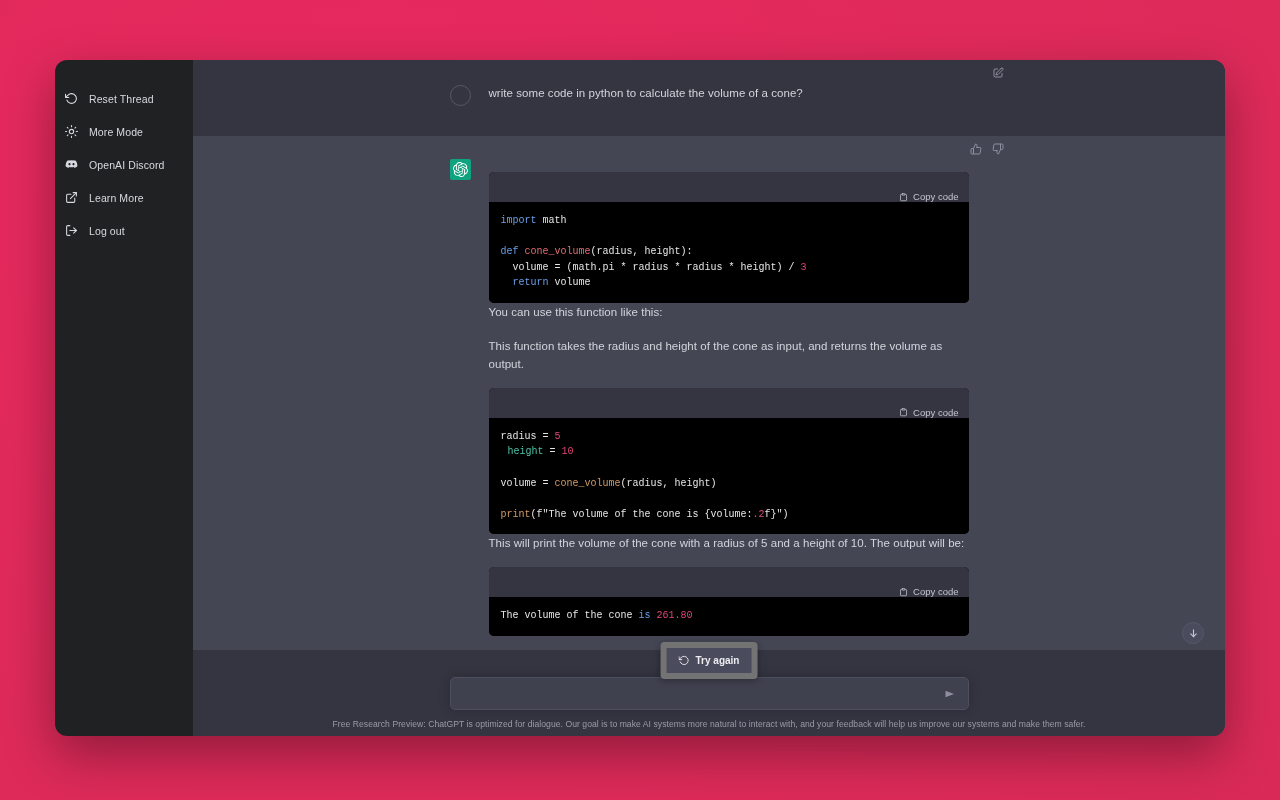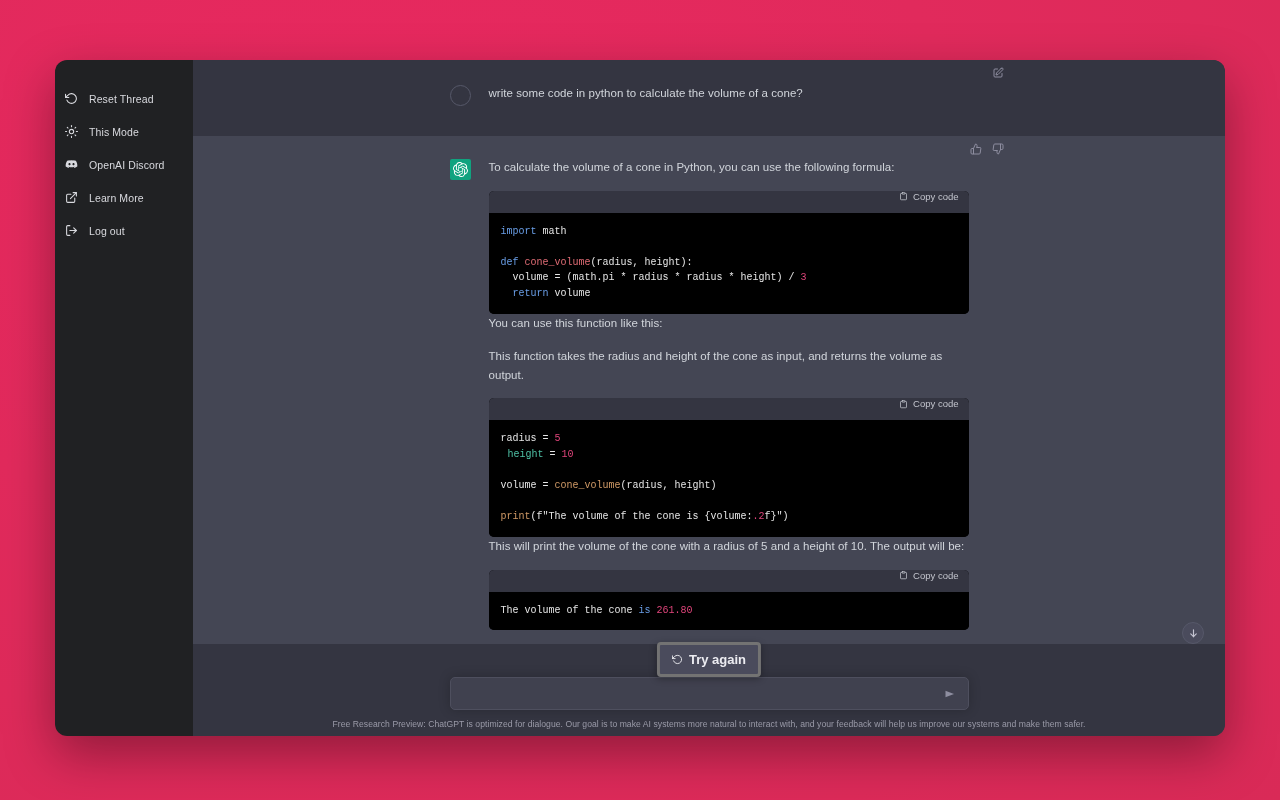--- a/index.html
+++ b/index.html
@@ -133,23 +133,23 @@
 
   
   .codeblock {
     margin-top: 14px;
     border-radius: 5px;
     overflow: hidden;
     background: #000;
   }
   .code-head {
     background: #343541;
-    height: 22px;
-    display: flex;
-    align-items: flex-start;
+    height: 30px;
+    display: flex;
+    align-items: flex-end;
     justify-content: flex-end;
     padding-right: 10px;
   }
   .copy-btn {
     display: flex;
     align-items: center;
     gap: 5px;
     color: #c3c5cd;
     font-size: 9.5px;
     cursor: pointer;
@@ -175,23 +175,23 @@
   
   .try-again {
     position: absolute;
     left: 50%;
     transform: translateX(-50%);
     top: 582px;
     display: flex;
     align-items: center;
     gap: 6px;
     background: #4a4b5c;
-    border: 3px solid #737373;
+    border: 6px solid #737373;
     color: #ececf1;
-    font-size: 13px;
+    font-size: 10px;
     font-weight: bold;
     padding: 7px 12px;
     border-radius: 4px;
     cursor: pointer;
     z-index: 6;
     box-shadow: 0 2px 7px rgba(0,0,0,.3);
   }
   .try-again svg { width: 11px; height: 11px; display: block; }
 
   
@@ -280,21 +280,21 @@
           <line x1="12" y1="1" x2="12" y2="3"></line>
           <line x1="12" y1="21" x2="12" y2="23"></line>
           <line x1="4.2" y1="4.2" x2="5.6" y2="5.6"></line>
           <line x1="18.4" y1="18.4" x2="19.8" y2="19.8"></line>
           <line x1="1" y1="12" x2="3" y2="12"></line>
           <line x1="21" y1="12" x2="23" y2="12"></line>
           <line x1="4.2" y1="19.8" x2="5.6" y2="18.4"></line>
           <line x1="18.4" y1="5.6" x2="19.8" y2="4.2"></line>
         </svg>
       </span>
-      <span>This Mode</span>
+      <span>More Mode</span>
     </div>
 
     <div class="side-item">
       <span class="ico">
         <svg viewBox="0 0 24 24" fill="#d8d9de">
           <path d="M20 5.2A17 17 0 0 0 15.8 4l-.3.6a15 15 0 0 0-7 0L8.2 4A17 17 0 0 0 4 5.2C1.6 8.8 1 12.3 1.3 15.8a17 17 0 0 0 5.2 2.6l1-1.7a11 11 0 0 1-1.7-.8l.4-.3a12 12 0 0 0 11.6 0l.4.3c-.5.3-1.1.6-1.7.8l1 1.7a17 17 0 0 0 5.2-2.6c.4-4-.6-7.5-2.7-10.6zM8.3 13.6c-1 0-1.9-.9-1.9-2.1s.8-2.1 1.9-2.1 1.9 1 1.9 2.1-.8 2.1-1.9 2.1zm7.4 0c-1 0-1.9-.9-1.9-2.1s.8-2.1 1.9-2.1 1.9 1 1.9 2.1-.8 2.1-1.9 2.1z"></path>
         </svg>
       </span>
       <span>OpenAI Discord</span>
     </div>
@@ -345,21 +345,20 @@
 
       <div class="msg bot">
         <div class="msg-inner">
           <div class="avatar bot">
             <svg viewBox="0 0 24 24" fill="#ffffff">
               <path d="M22.28 9.82a5.98 5.98 0 0 0-.52-4.91 6.05 6.05 0 0 0-6.51-2.9A6 6 0 0 0 4.98 4.18a5.98 5.98 0 0 0-4 2.9 6.05 6.05 0 0 0 .75 7.1 5.98 5.98 0 0 0 .51 4.91 6.05 6.05 0 0 0 6.52 2.9A5.98 5.98 0 0 0 13.26 24a6.05 6.05 0 0 0 5.77-4.19 5.99 5.99 0 0 0 4-2.9 6.06 6.06 0 0 0-.75-7.09zm-9.02 12.6a4.48 4.48 0 0 1-2.88-1.04l.14-.08 4.78-2.76a.79.79 0 0 0 .39-.68V11.1l2.02 1.17a.07.07 0 0 1 .04.05v5.58a4.5 4.5 0 0 1-4.49 4.5zM3.6 18.3a4.47 4.47 0 0 1-.54-3.01l.14.09 4.79 2.76a.78.78 0 0 0 .78 0l5.84-3.37v2.33a.08.08 0 0 1-.03.06L9.74 19.9a4.5 4.5 0 0 1-6.14-1.64zM2.34 7.9a4.48 4.48 0 0 1 2.35-1.97V11.6a.77.77 0 0 0 .38.67l5.82 3.36-2.02 1.17a.08.08 0 0 1-.07 0l-4.84-2.8a4.5 4.5 0 0 1-1.62-6.1zm16.6 3.86-5.83-3.4L15.12 7.2a.08.08 0 0 1 .07 0l4.84 2.8a4.49 4.49 0 0 1-.68 8.1v-5.67a.78.78 0 0 0-.4-.67zm2.01-3.02-.14-.09-4.78-2.79a.78.78 0 0 0-.79 0L9.4 9.23V6.9a.07.07 0 0 1 .03-.06l4.84-2.79a4.5 4.5 0 0 1 6.68 4.66zM8.3 12.87l-2.02-1.17a.08.08 0 0 1-.04-.06V6.07a4.5 4.5 0 0 1 7.37-3.45l-.14.08L8.7 5.46a.79.79 0 0 0-.4.68v6.73zm1.1-2.36 2.6-1.5 2.6 1.5v3l-2.6 1.5-2.6-1.5v-3z"></path>
             </svg>
           </div>
 
           <div class="body-col">
-            <div class="ptext">To calculate the volume of a cone in Python, you can use the following formula:</div>
 
             <div class="codeblock">
               <div class="code-head">
                 <span class="copy-btn">
                   <span>
                     <svg viewBox="0 0 24 24" fill="none" stroke="currentColor" stroke-width="2" stroke-linecap="round" stroke-linejoin="round">
                       <rect x="8" y="3" width="8" height="4" rx="1"></rect>
                       <path d="M16 5h2a2 2 0 0 1 2 2v13a2 2 0 0 1-2 2H6a2 2 0 0 1-2-2V7a2 2 0 0 1 2-2h2"></path>
                     </svg>
                   </span>

